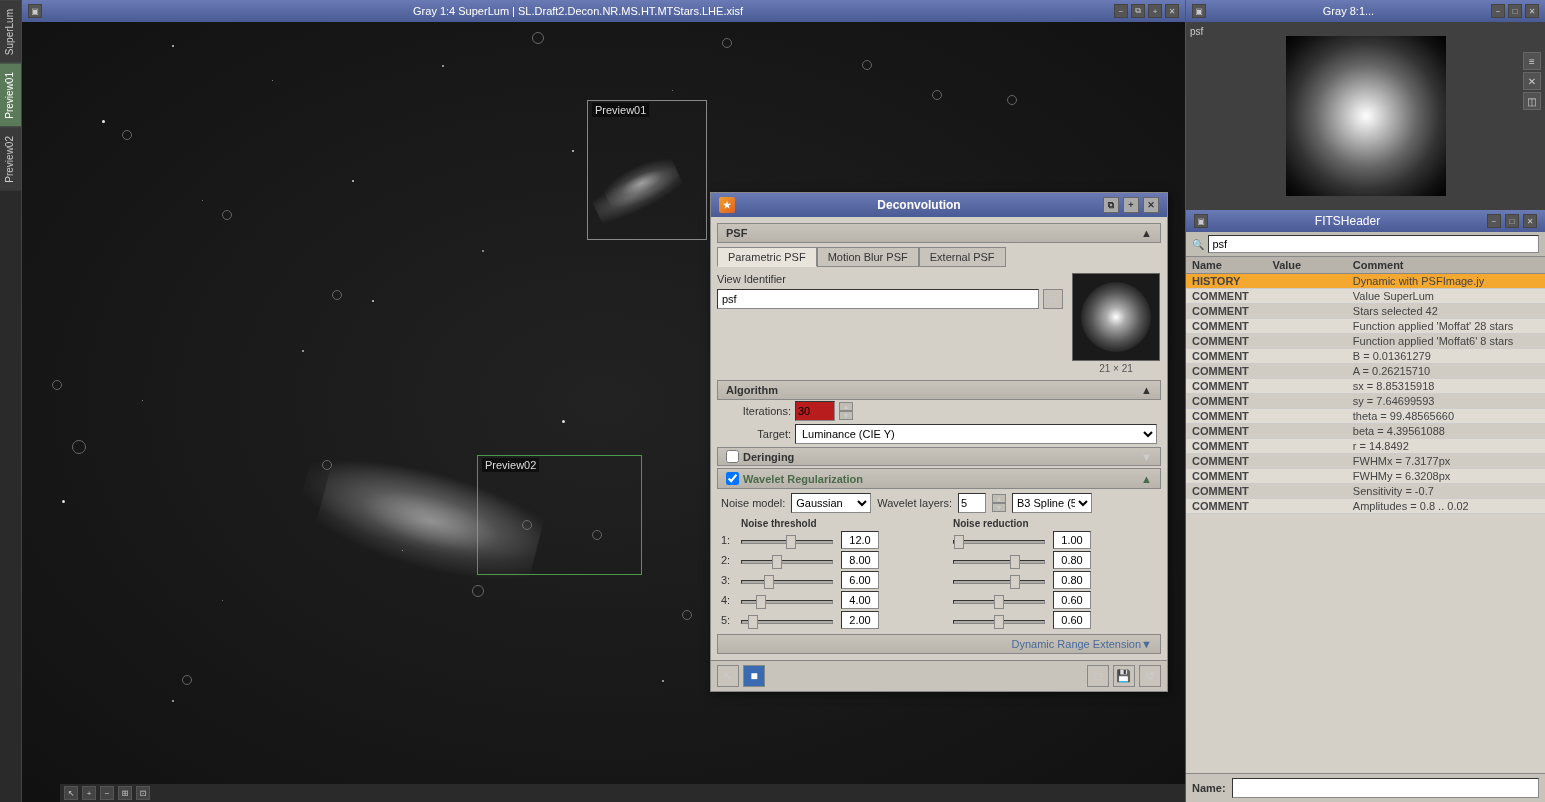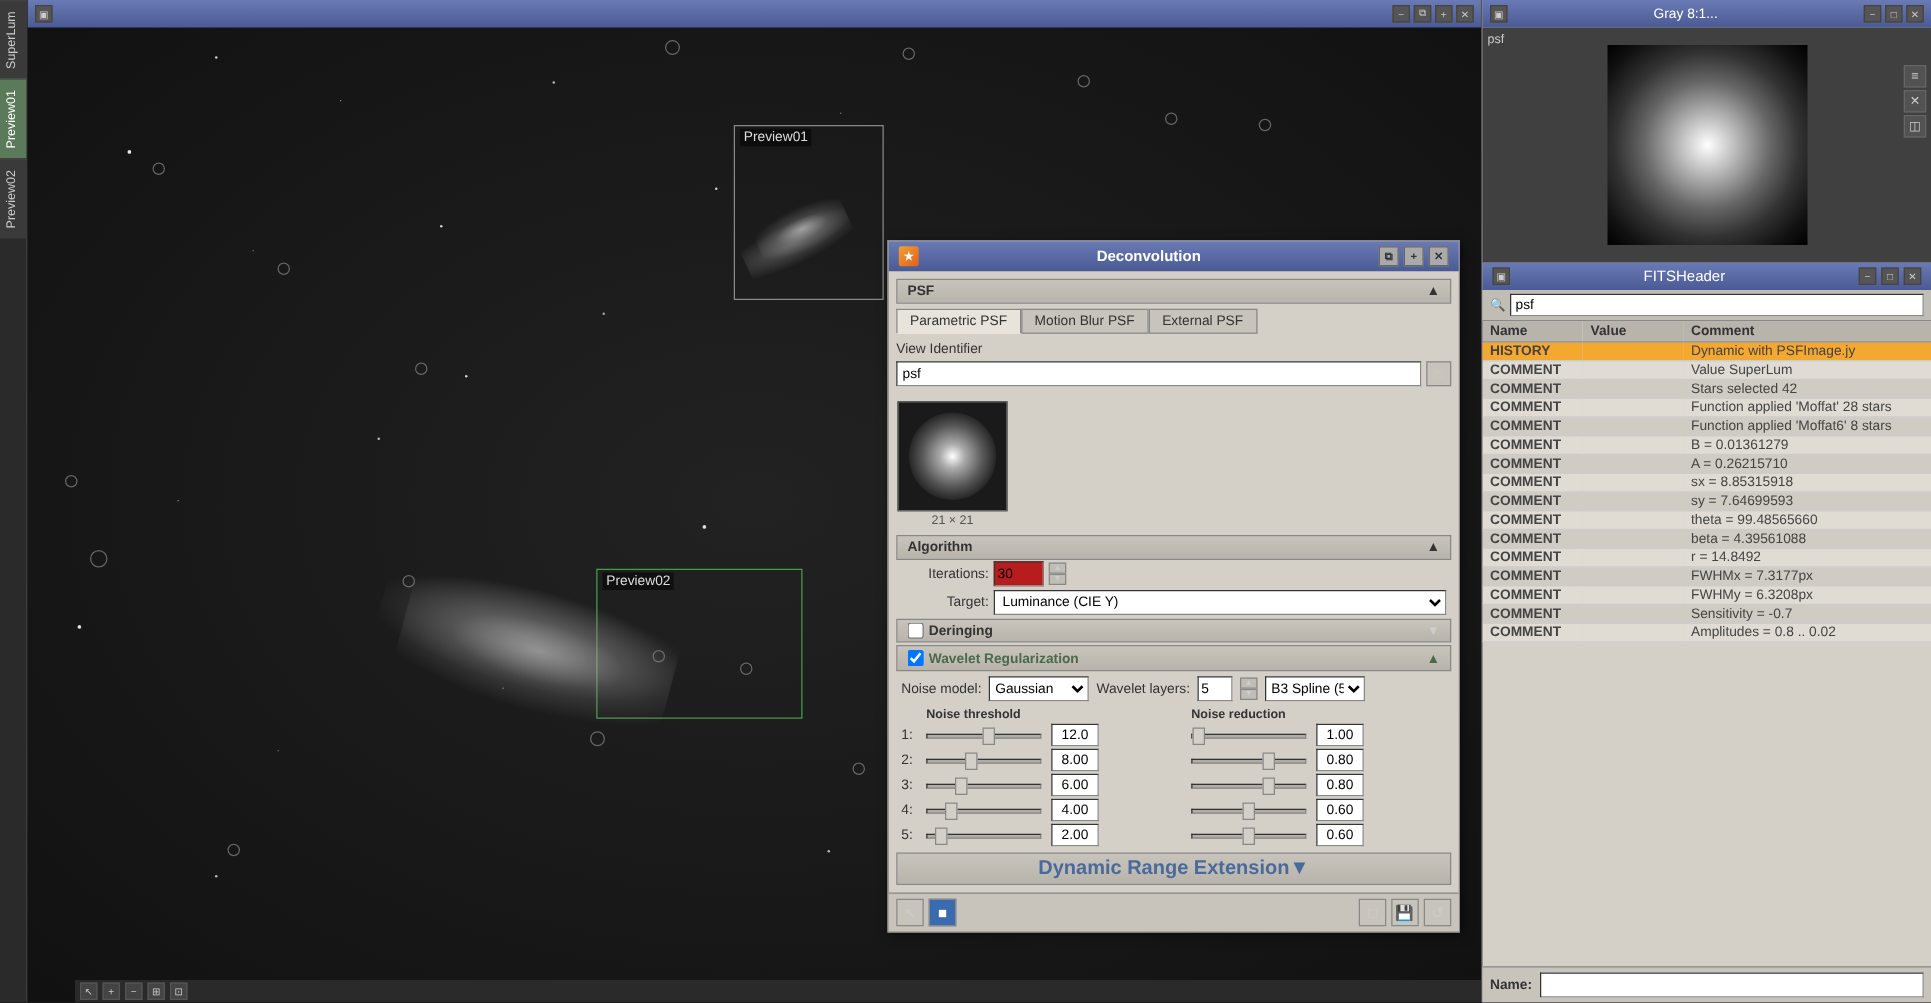--- a/index.html
+++ b/index.html
@@ -35,21 +35,21 @@
     .dialog-body { padding: 6px; }
 
     
     .section-header { background: linear-gradient(to bottom, #c8c4bc, #b8b4ac); border: 1px solid #888; padding: 3px 8px; display: flex; justify-content: space-between; align-items: center; font-weight: bold; color: #333; margin-bottom: 4px; font-size: 11px; }
     .section-arrow { cursor: pointer; }
 
     .psf-tabs { display: flex; gap: 0; margin-bottom: 6px; }
     .psf-tab { padding: 3px 10px; background: #c8c4bc; border: 1px solid #888; cursor: pointer; font-size: 11px; color: #333; }
     .psf-tab.active { background: #e8e4dc; border-bottom-color: #e8e4dc; }
 
-    .psf-content { display: flex; gap: 8px; margin-bottom: 6px; flex-direction: column; }
+    .psf-content { display: flex; gap: 8px; margin-bottom: 6px; }
     .psf-left { flex: 1; }
     .psf-right { width: 90px; display: flex; flex-direction: column; align-items: center; }
     .psf-image { width: 88px; height: 88px; background: #1a1a1a; border: 1px solid #666; display: flex; align-items: center; justify-content: center; }
     .psf-image-inner { width: 70px; height: 70px; background: radial-gradient(circle, #fff 0%, #aaa 20%, #555 50%, #111 80%, #000 100%); border-radius: 50%; }
     .psf-size-label { font-size: 10px; color: #555; margin-top: 2px; }
 
     .view-id-row { display: flex; align-items: center; gap: 4px; margin-bottom: 4px; }
     .view-id-label { font-size: 11px; color: #333; }
     .view-id-input { flex: 1; height: 20px; background: #fff; border: 1px inset #888; padding: 1px 4px; font-size: 11px; }
     .view-id-btn { width: 20px; height: 20px; background: #c8c4bc; border: 1px solid #888; cursor: pointer; display: flex; align-items: center; justify-content: center; font-size: 9px; }
@@ -81,21 +81,21 @@
     .layer-num { font-size: 11px; color: #333; width: 20px; }
     .layer-value { width: 38px; height: 18px; background: #fff; border: 1px inset #888; padding: 1px 2px; font-size: 11px; text-align: center; }
 
     
     .conv-row { display: flex; align-items: center; gap: 6px; padding: 2px 4px; }
     .conv-label { font-size: 11px; color: #333; }
     .conv-input { width: 55px; height: 18px; background: #fff; border: 1px inset #888; padding: 1px 2px; font-size: 11px; }
     .conv-checkbox { display: flex; align-items: center; gap: 3px; }
 
     
-    .dyn-section { background: linear-gradient(to bottom, #c8c4bc, #b8b4ac); border: 1px solid #888; padding: 3px 8px; display: flex; justify-content: center; align-items: center; font-weight: bold; color: #4a6a9a; font-size: 16px; }
+    .dyn-section { background: linear-gradient(to bottom, #c8c4bc, #b8b4ac); border: 1px solid #888; padding: 3px 8px; display: flex; justify-content: flex-end; align-items: center; font-weight: normal; color: #4a6a9a; font-size: 11px; }
 
     
     .dialog-footer { display: flex; justify-content: space-between; align-items: center; padding: 4px 6px; background: #c8c4bc; border-top: 1px solid #888; }
     .footer-left { display: flex; gap: 4px; }
     .footer-btn { width: 22px; height: 22px; background: #c8c4bc; border: 1px solid #888; cursor: pointer; display: flex; align-items: center; justify-content: center; font-size: 12px; }
     .footer-center { display: flex; gap: 4px; }
     .footer-right { display: flex; gap: 4px; }
 
     
     .fits-panel { width: 360px; background: #d4d0c8; border-left: 1px solid #555; display: flex; flex-direction: column; }
@@ -156,20 +156,21 @@
   <div class="sidebar-tabs">
     <div class="sidebar-tab">SuperLum</div>
     <div class="sidebar-tab active">Preview01</div>
     <div class="sidebar-tab">Preview02</div>
   </div>
 
   <div class="image-area">
 
     <div class="main-titlebar">
       <div class="main-title-icon">▣</div>
+      <div class="main-title-text">Gray 1:4 SuperLum | SL.Draft2.Decon.NR.MS.HT.MTStars.LHE.xisf</div>
       <div class="main-title-btns">
         <div class="main-title-icon">−</div>
         <div class="main-title-icon">⧉</div>
         <div class="main-title-icon">+</div>
         <div class="main-title-icon">✕</div>
       </div>
     </div>
 
     <div class="star-field">
 

